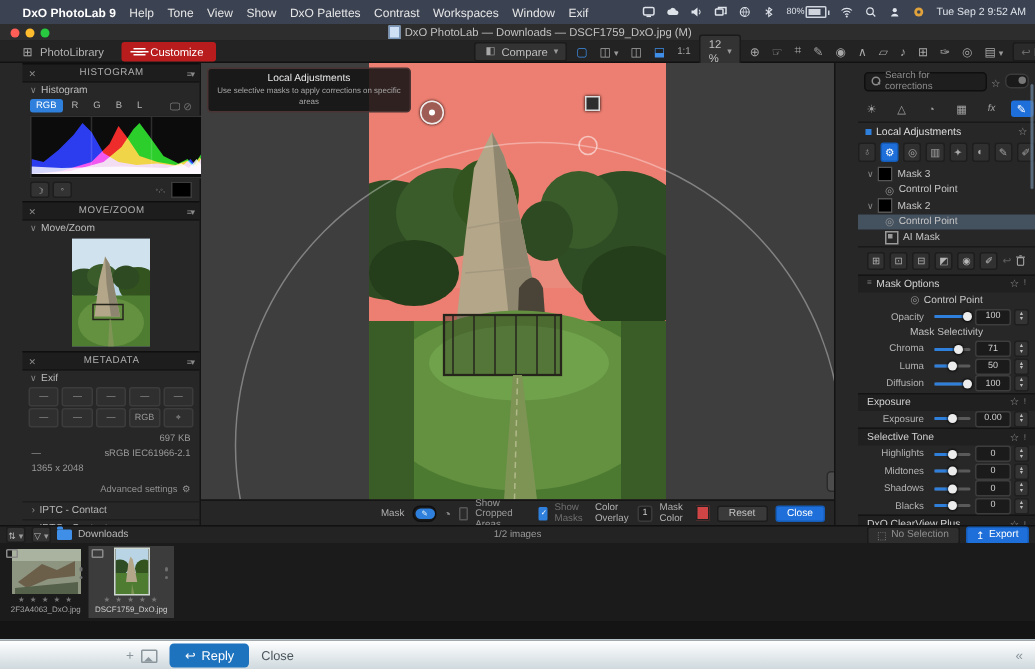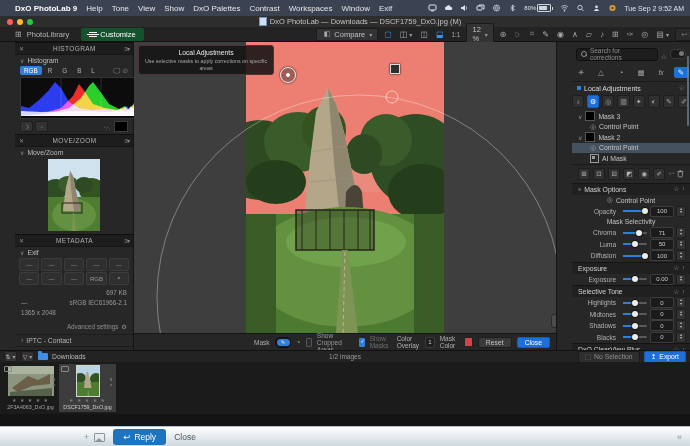--- a/index.html
+++ b/index.html
@@ -23,21 +23,21 @@
   #titlebar{left:0;top:16px;width:690px;height:11px;background:#2d2d2d;border-bottom:1px solid #1a1a1a;
             display:flex;align-items:center;justify-content:center;font-size:7.5px;color:#c2c2c2;}
   .lights{position:absolute;left:7px;top:3px;display:flex;gap:4px;}
   .lights span{width:6px;height:6px;border-radius:50%;}
   .doc-ic{width:6px;height:7px;background:#cfe0f5;border:1px solid #7a96b8;margin-right:3px;display:inline-block;}
 
   
   #toolbar{left:0;top:27px;width:690px;height:15px;background:#232323;border-bottom:1px solid #121212;
            display:flex;align-items:center;font-size:7.5px;padding:0 5px;box-sizing:border-box;gap:4px;}
   .tab{display:flex;align-items:center;gap:3px;padding:2px 8px;border-radius:2px;color:#b5b5b5;}
-  .tab.active{background:#14532d;color:#fff;}
+  .tab.active{background:#b91c1c;color:#fff;}
   .tbtn{display:flex;align-items:center;gap:2px;background:#333;border:1px solid #1b1b1b;border-radius:2px;
         padding:1px 5px;color:#c0c0c0;}
   .tbtn.disabled{color:#6b6b6b;background:#2a2a2a;}
   .ticon{color:#a8a8a8;font-size:8px;padding:0 2px;}
   .ticon.blue{color:#3f8fe8;}
   .dd::after{content:"▾";font-size:6px;color:#9a9a9a;margin-left:2px;}
   .csliders{display:inline-block;width:8px;height:7px;position:relative;}
   .csliders::before,.csliders::after{content:"";position:absolute;left:0;right:0;height:1px;background:currentColor;}
   .csliders::before{top:1px;box-shadow:2px 2px 0 0 currentColor;}
   .csliders::after{top:5px;box-shadow:-2px -2px 0 0 currentColor;}

